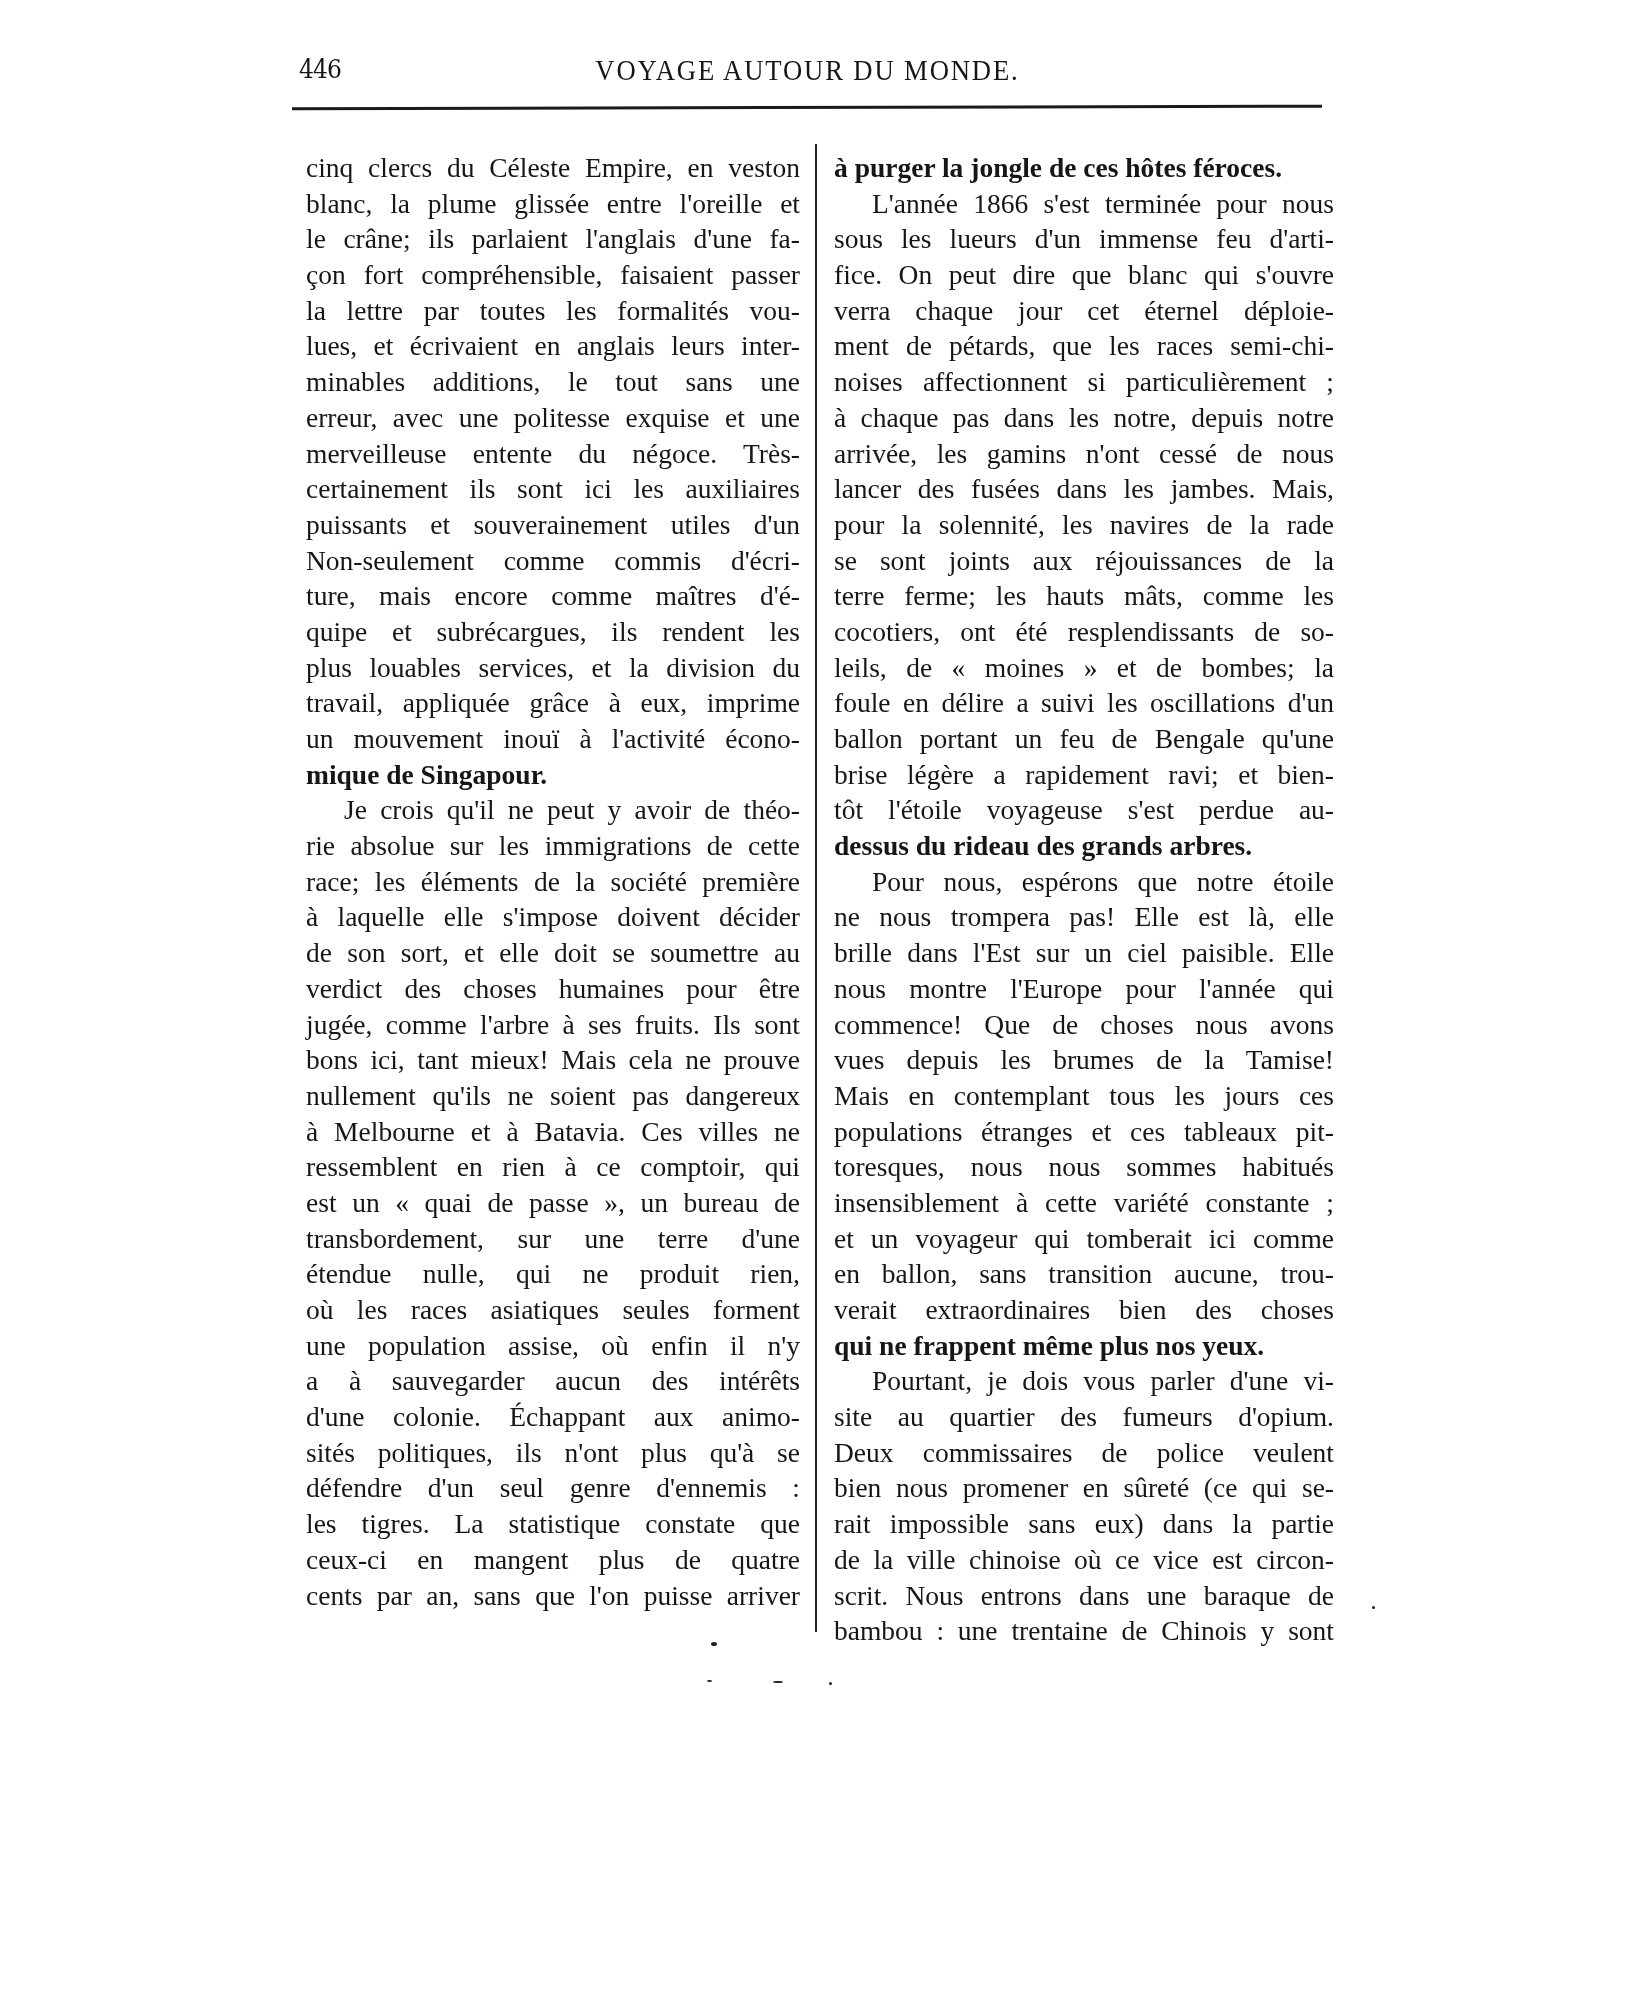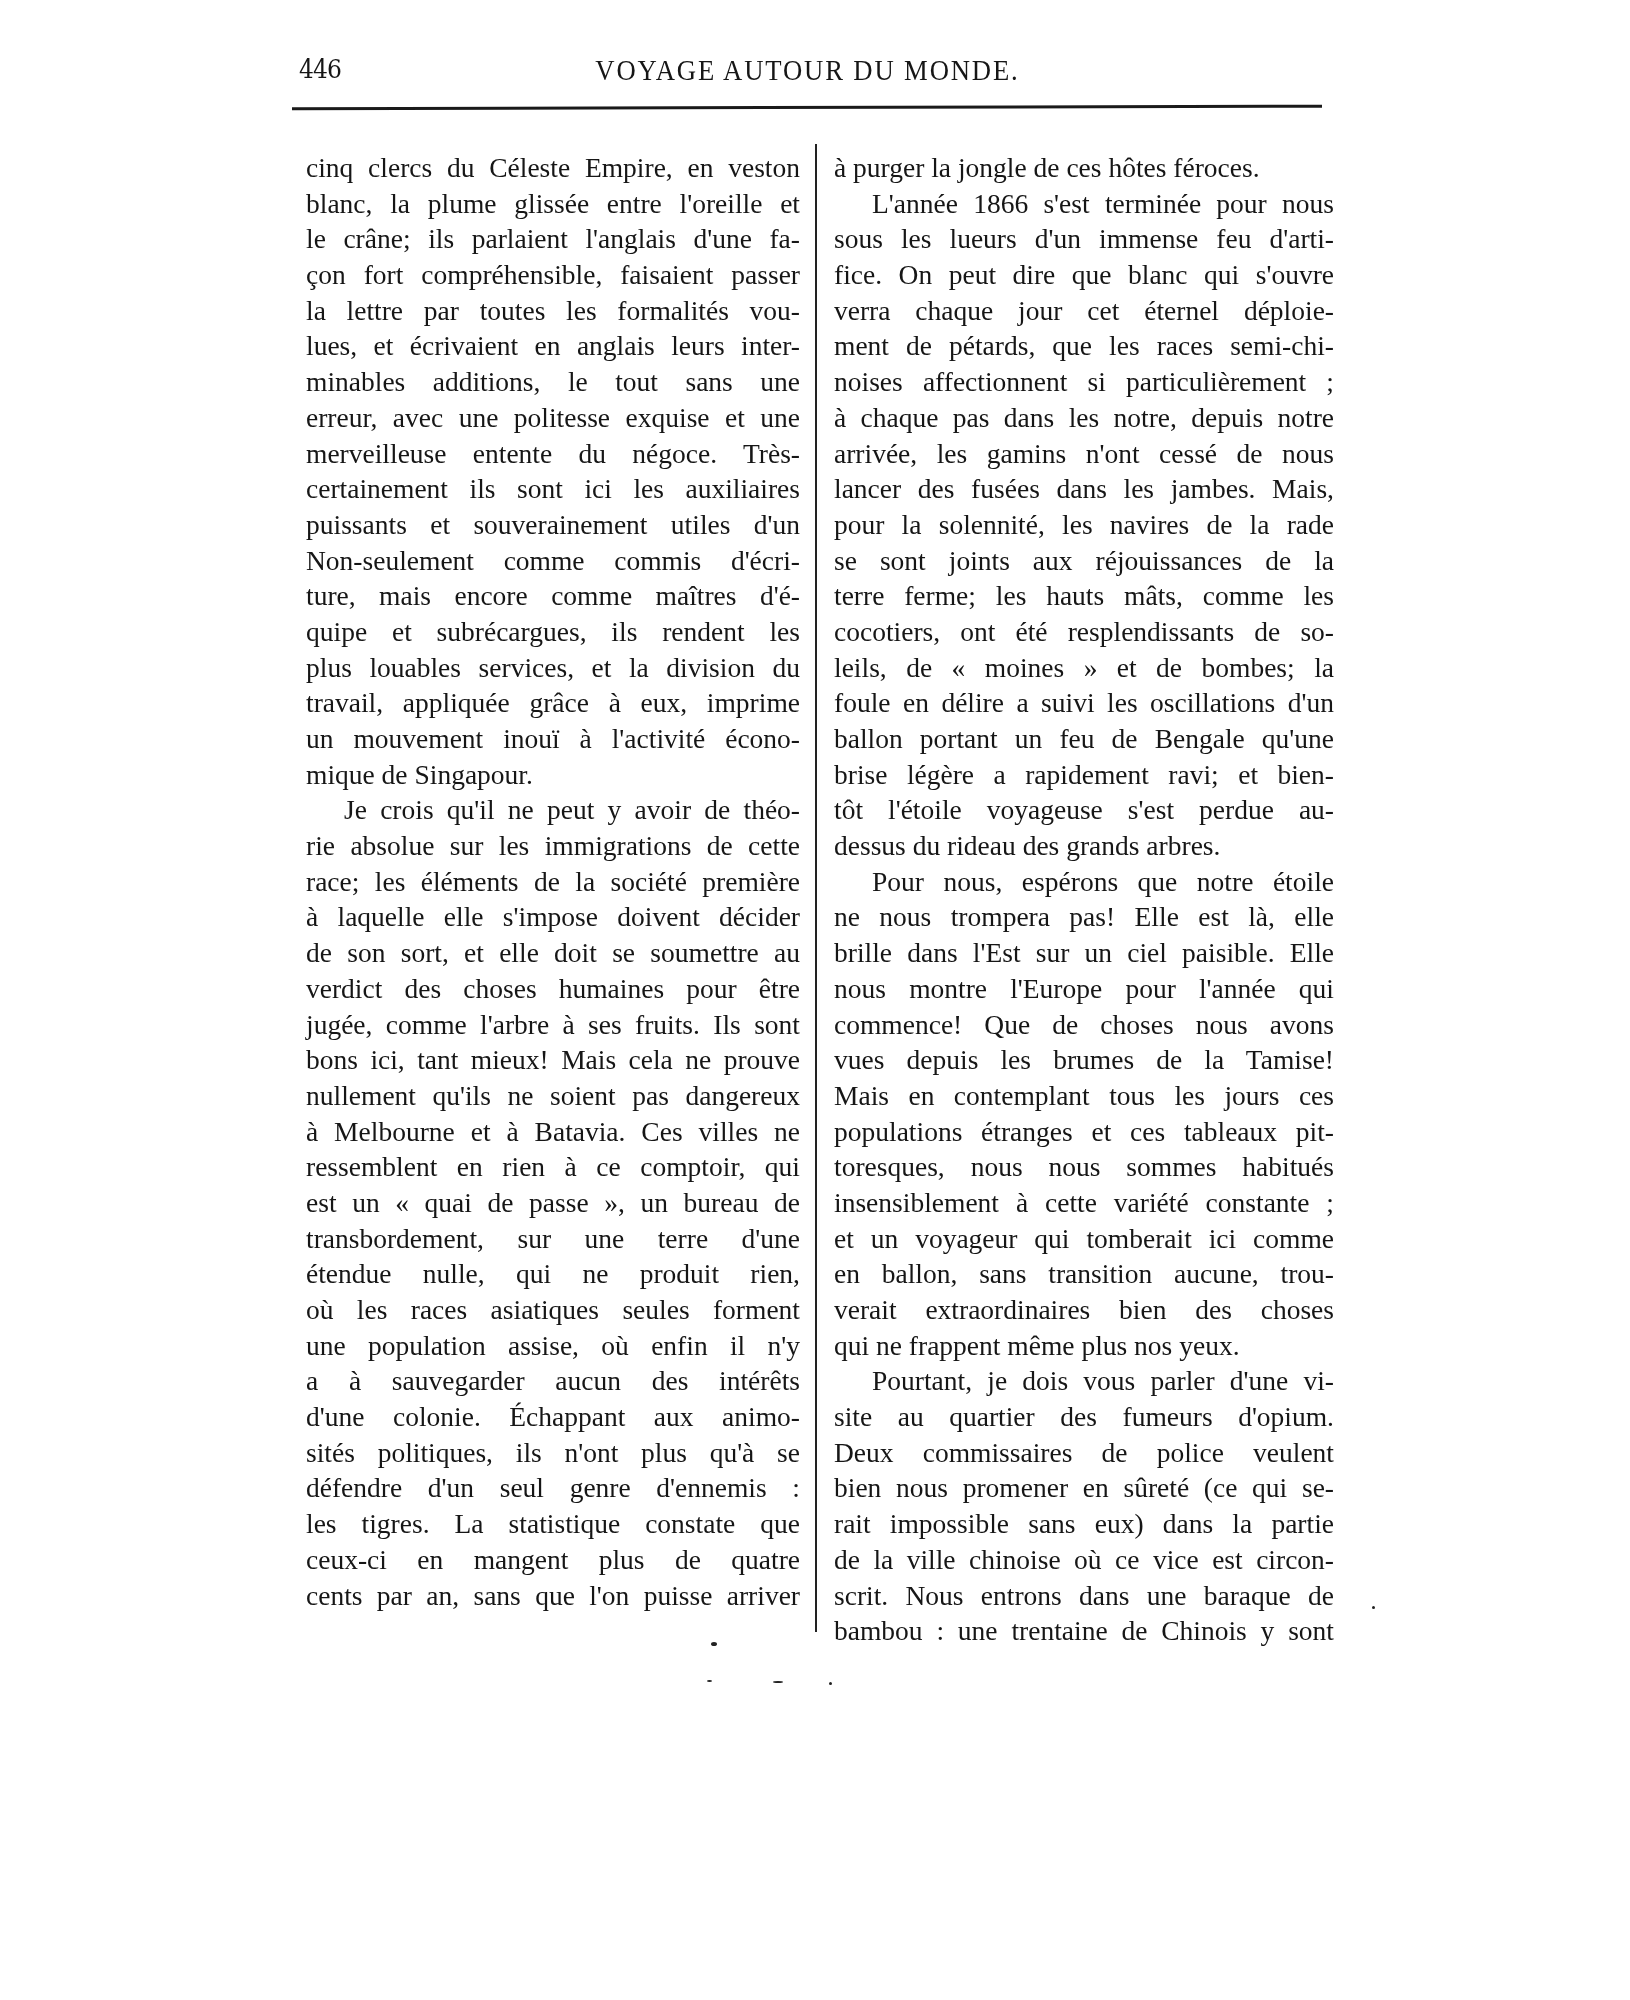--- a/index.html
+++ b/index.html
@@ -6,21 +6,21 @@
   body { width: 1630px; height: 2000px; position: relative; overflow: hidden; color: #161616; }
   .page { position: absolute; left: 0; top: 0; width: 1370px; height: 2000px; }
   .running-head { position: absolute; top: 54px; left: 290px; width: 1035px; height: 40px; }
   .page-number { position: absolute; left: 9px; top: 0; font-family: "DejaVu Serif", serif; font-size: 26px; letter-spacing: -1px; transform: scaleX(0.9); transform-origin: left; }
   .running-title { position: absolute; left: 0; right: 0; top: 0; text-align: center; font-family: "Liberation Serif", serif; font-size: 29px; letter-spacing: 2px; transform: scaleX(0.92); }
   .head-rule { position: absolute; left: 292px; top: 106px; width: 1030px; height: 3px; background: #1a1a1a; transform: rotate(-0.15deg); }
   .column { position: absolute; top: 134px; font-family: "Liberation Serif", serif; font-size: 27.5px; line-height: 35.7px; margin-top: 16px; }
   .col-left { left: 306px; width: 494px; }
   .col-right { left: 834px; width: 500px; }
   .line { display: block; white-space: nowrap; text-align: justify; text-align-last: justify; height: 35.7px; }
-  .line.last { text-align-last: left; }
+  .line.last { text-align-last: left; font-weight: bold; }
   .line.indent { padding-left: 38px; }
   .divider { position: absolute; left: 815px; top: 144px; width: 2px; height: 1488px; background: #222; }
   .speck { position: absolute; background: #222; border-radius: 50%; }
 </style>
 </head>
 <body>
 
 <div class="page">
   <div class="running-head">
     <span class="page-number">446</span>

